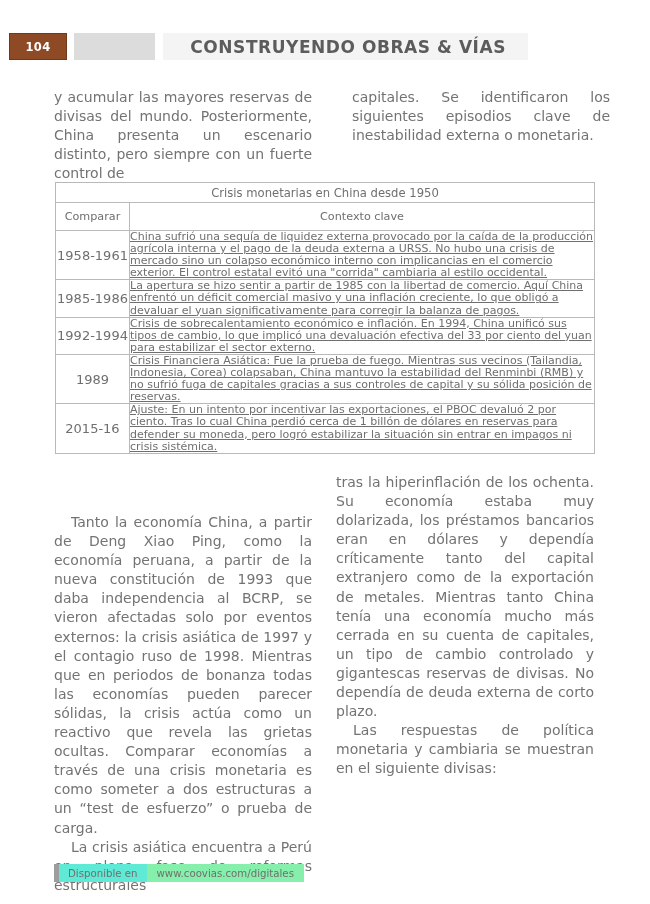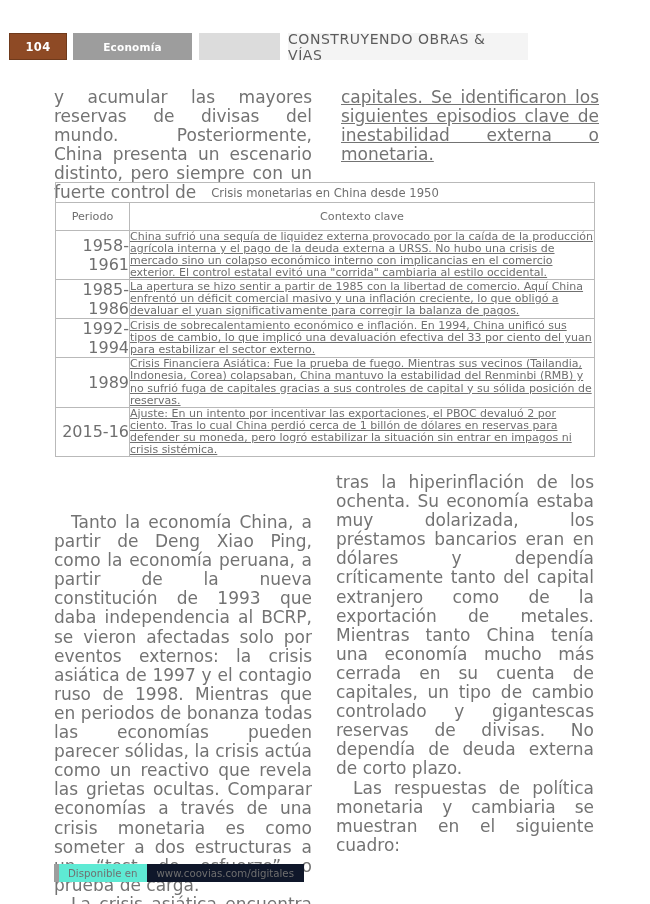--- a/index.html
+++ b/index.html
@@ -61,38 +61,39 @@
   .title-box {
     flex: 1;
     margin-left: 8px;
     margin-right: 16px;
     background: #f4f4f4;
     display: flex;
     align-items: center;
     justify-content: flex-end;
     padding-right: 22px;
     color: #5c5c5c;
+    font-size: 17px;
+    letter-spacing: .55px;
+    font-weight: bold;
+  }
+
+  
+  .col-text {
+    position: absolute;
     font-size: 14px;
-    letter-spacing: .55px;
-  }
-
-  
-  .col-text {
-    position: absolute;
-    font-size: 17px;
     line-height: 19.1px;
     text-align: justify;
     color: #737373;
     font-family: "DejaVu Sans", sans-serif;
   }
   .col-text p { margin: 0; }
   .col-text p.indent { text-indent: 17px; }
 
   #intro-left  { left: 54px;  top: 88px;  width: 258px; }
-  #intro-right { left: 341px; top: 88px;  width: 258px; text-decoration: underline; }
+  #intro-right { left: 352px; top: 88px;  width: 258px; }
   #body-left   { left: 54px;  top: 513px; width: 258px; }
   #body-right  { left: 336px; top: 473px; width: 258px; }
 
   
   .crisis-table {
     position: absolute;
     left: 55px;
     top: 182px;
     width: 540px;
     border-collapse: collapse;
@@ -112,22 +113,22 @@
     padding: 3px 4px;
   }
   .tbl-colhead {
     text-align: center;
     font-size: 11.2px;
     height: 28px;
     padding: 3px 4px;
   }
   .col-periodo { width: 74px; }
   .cell-periodo {
-    text-align: right;
-    font-size: 16px;
+    text-align: center;
+    font-size: 13px;
     padding: 4px 2px;
   }
   .cell-contexto {
     text-align: left;
     font-size: 11px;
     line-height: 12.1px;
     padding: 5px 7px;
     text-decoration: underline;
   }
 
@@ -151,29 +152,28 @@
     font-size: 10.2px;
     color: #6f6f6f;
     background: #5eead4;
   }
   .footer-url {
     display: flex;
     align-items: center;
     padding: 0 10px;
     font-size: 10.2px;
     color: #6f6f6f;
-    background: #0f172a;
+    background: #86efac;
   }
 </style>
 </head>
 <body>
 
 <div class="page-header">
   <div class="page-number-box">104</div>
-  <div class="section-box">Economía</div>
   <div class="spacer-box"></div>
   <div class="title-box">CONSTRUYENDO OBRAS &amp; VÍAS</div>
 </div>
 
 <div class="col-text" id="intro-left">
   <p>y acumular las mayores reservas de divisas del mundo. Posteriormente, China presenta un escenario distinto, pero siempre con un fuerte control de</p>
 </div>
 <div class="col-text" id="intro-right">
   <p>capitales. Se identificaron los siguientes episodios clave de inestabilidad externa o monetaria.</p>
 </div>
@@ -181,21 +181,21 @@
 <table class="crisis-table">
   <colgroup>
     <col class="col-periodo">
     <col>
   </colgroup>
   <tbody>
     <tr>
       <td class="tbl-title" colspan="2">Crisis monetarias en China desde 1950</td>
     </tr>
     <tr>
-      <th class="tbl-colhead">Periodo</th>
+      <th class="tbl-colhead">Comparar</th>
       <th class="tbl-colhead">Contexto clave</th>
     </tr>
     <tr>
       <td class="cell-periodo">1958-1961</td>
       <td class="cell-contexto">China sufrió una sequía de liquidez externa provocado por la caída de la producción agrícola interna y el pago de la deuda externa a URSS. No hubo una crisis de mercado sino un colapso económico interno con implicancias en el comercio exterior. El control estatal evitó una "corrida" cambiaria al estilo occidental.</td>
     </tr>
     <tr>
       <td class="cell-periodo">1985-1986</td>
       <td class="cell-contexto">La apertura se hizo sentir a partir de 1985 con la libertad de comercio. Aquí China enfrentó un déficit comercial masivo y una inflación creciente, lo que obligó a devaluar el yuan significativamente para corregir la balanza de pagos.</td>
     </tr>
@@ -213,20 +213,20 @@
     </tr>
   </tbody>
 </table>
 
 <div class="col-text" id="body-left">
   <p class="indent">Tanto la economía China, a partir de Deng Xiao Ping, como la economía peruana, a partir de la nueva constitución de 1993 que daba independencia al BCRP, se vieron afectadas solo por eventos externos:  la crisis asiática de 1997 y el contagio ruso de 1998. Mientras que en periodos de bonanza todas las economías pueden parecer sólidas, la crisis actúa como un reactivo que revela las grietas ocultas. Comparar economías a través de una crisis monetaria es como someter a dos estructuras a un “test de esfuerzo” o prueba de carga.</p>
   <p class="indent">La crisis asiática encuentra a Perú en plena fase de reformas estructurales</p>
 </div>
 <div class="col-text" id="body-right">
   <p>tras la hiperinflación de los ochenta. Su economía estaba muy dolarizada, los préstamos bancarios eran en dólares y dependía críticamente tanto del capital extranjero como de la exportación de metales. Mientras tanto China tenía una economía mucho más cerrada en su cuenta de capitales, un tipo de cambio controlado y gigantescas reservas de divisas. No dependía de deuda externa de corto plazo.</p>
-  <p class="indent">Las respuestas de política monetaria y cambiaria se muestran en el siguiente cuadro:</p>
+  <p class="indent">Las respuestas de política monetaria y cambiaria se muestran en el siguiente divisas:</p>
 </div>
 
 <div class="page-footer">
   <div class="footer-mark"></div>
   <div class="footer-label">Disponible en</div>
   <div class="footer-url">www.coovias.com/digitales</div>
 </div>
 
 </body></html>

